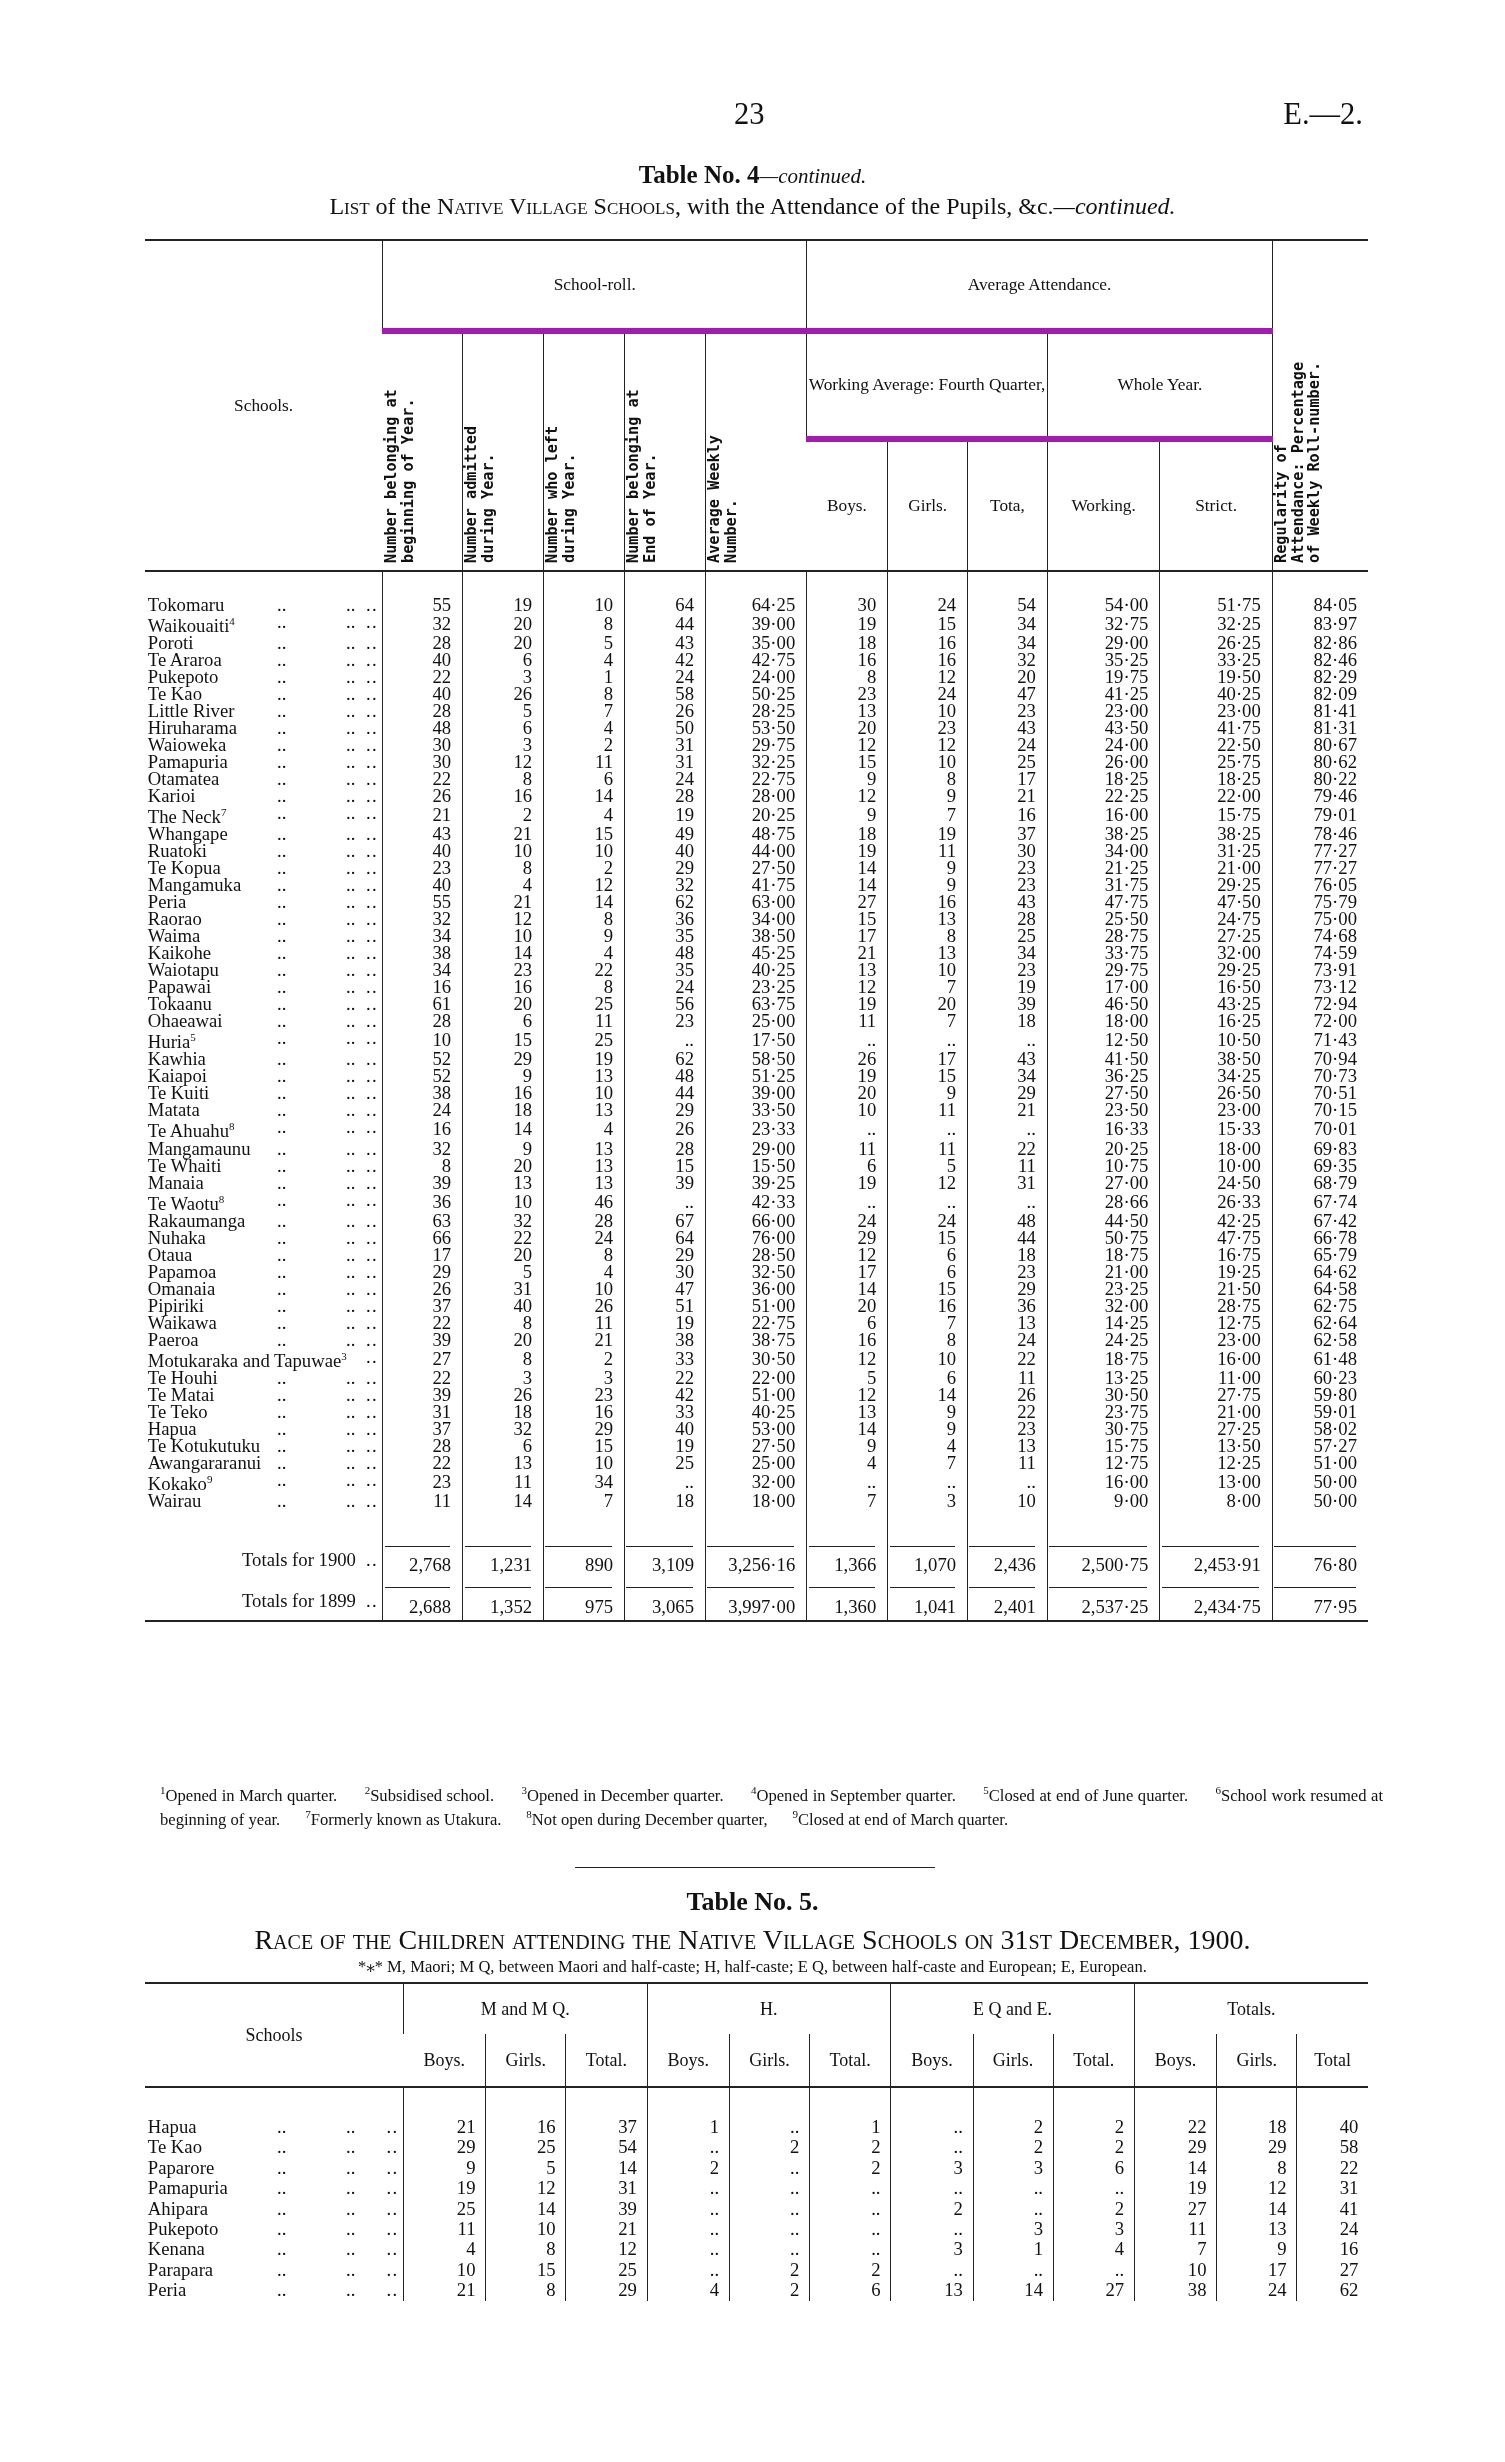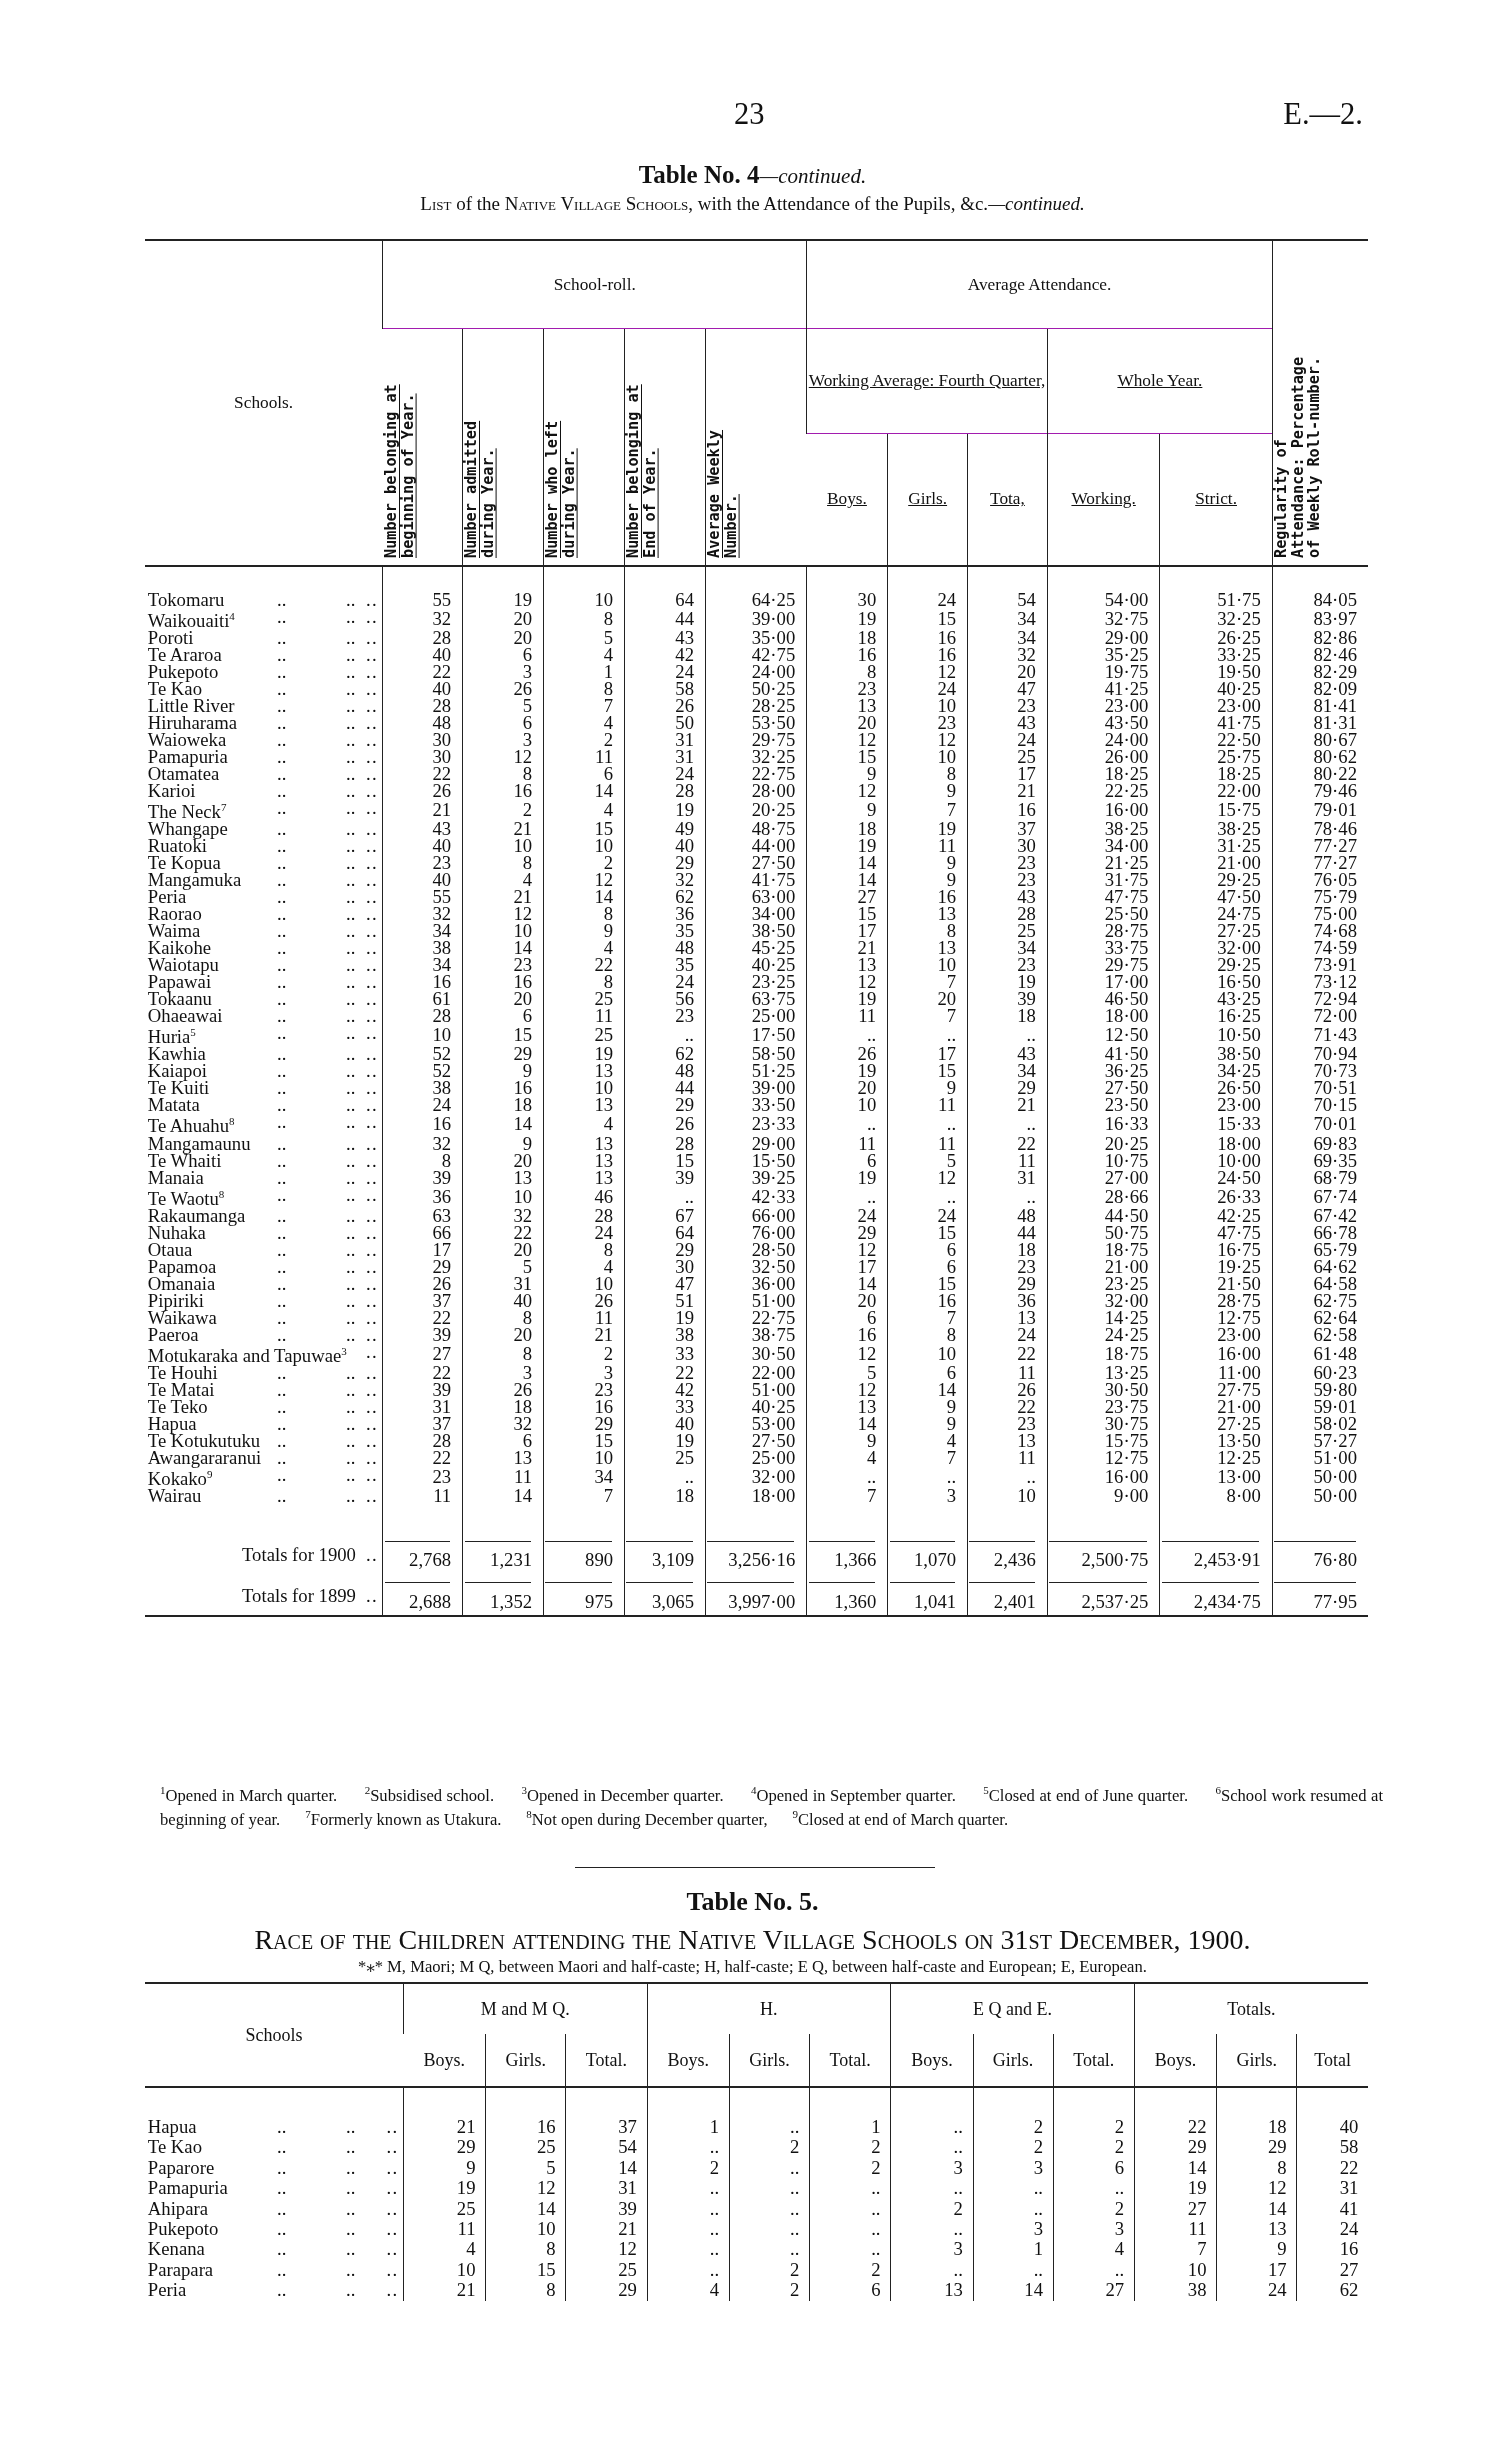--- a/index.html
+++ b/index.html
@@ -3,32 +3,32 @@
 <meta charset="utf-8">
 <style>
   html, body { margin: 0; padding: 0; background: #ffffff; }
   body { width: 1505px; height: 2462px; position: relative; color: #111; font-family: "Liberation Serif", "DejaVu Serif", serif; overflow: hidden; }
   .page-header { position: absolute; top: 97px; left: 0; width: 1505px; height: 42px; }
   .page-number { position: absolute; left: 734px; top: 0; font-size: 30.5px; }
   .doc-ref { position: absolute; right: 142px; top: 0; font-size: 30.5px; }
   .caption { position: absolute; left: 0; width: 1505px; text-align: center; }
   .t4-title { top: 161px; font-size: 25px; font-weight: bold; }
   .t4-title i { font-weight: normal; font-size: 21px; }
-  .t4-sub { top: 193px; font-size: 19px; font-variant: small-caps; text-align: center; }
+  .t4-sub { top: 193px; font-size: 24px; font-variant: small-caps; text-align: center; }
   .t4-sub i { font-variant: normal; }
 
   table { border-collapse: collapse; position: absolute; font-family: "Liberation Serif", "DejaVu Serif", serif; }
   td, th { padding: 0; }
   #table4 { left: 145px; top: 239px; width: 1223px; }
   #table4 .hdr-row th { font-weight: normal; font-size: 17.3px; border-left: 1px solid #222; }
   #table4 .hdr-row th:first-child { border-left: none; }
   #table4 thead { border-top: 2.1px solid #222; border-bottom: 2.1px solid #222; }
   .vert { writing-mode: vertical-rl; transform: rotate(180deg); font-family: "DejaVu Sans Mono", "Liberation Mono", monospace; font-size: 15.2px; font-weight: bold; line-height: 16.6px; text-align: left; white-space: normal; }
   .vert-cell { height: 229px; vertical-align: bottom; padding-bottom: 7px !important; }
-  .sub-border { border-top: 1px solid #a21caf; text-decoration: underline; }
+  .sub-border { border-top: 6px solid #a21caf; }
   #table4 tbody td { font-size: 18.7px; line-height: 17px; text-align: right; padding-right: 11px; border-left: 1px solid #222; height: 17px; white-space: nowrap; }
   #table4 tbody td.school { text-align: left; border-left: none; padding-right: 0; padding-left: 2.8px; position: relative; }
   #table4 tbody tr.first td { padding-top: 23.6px; }
   .dots { position: absolute; right: 4.2px; letter-spacing: 1.4px; }
   .dots1 { position: absolute; left: 132px; }
   .dots2 { position: absolute; left: 201px; }
   sup { font-size: 11px; }
   #table4 tbody tr.spacer td { height: 28px; }
   #table4 tbody tr.totals td { padding-top: 8.3px; padding-bottom: 5.5px; border-top: none; }
   #table4 tbody tr.totals td .rule { display:block; border-top: 1.4px solid #222; margin: 0 1.4px 9.7px 1.4px; }

